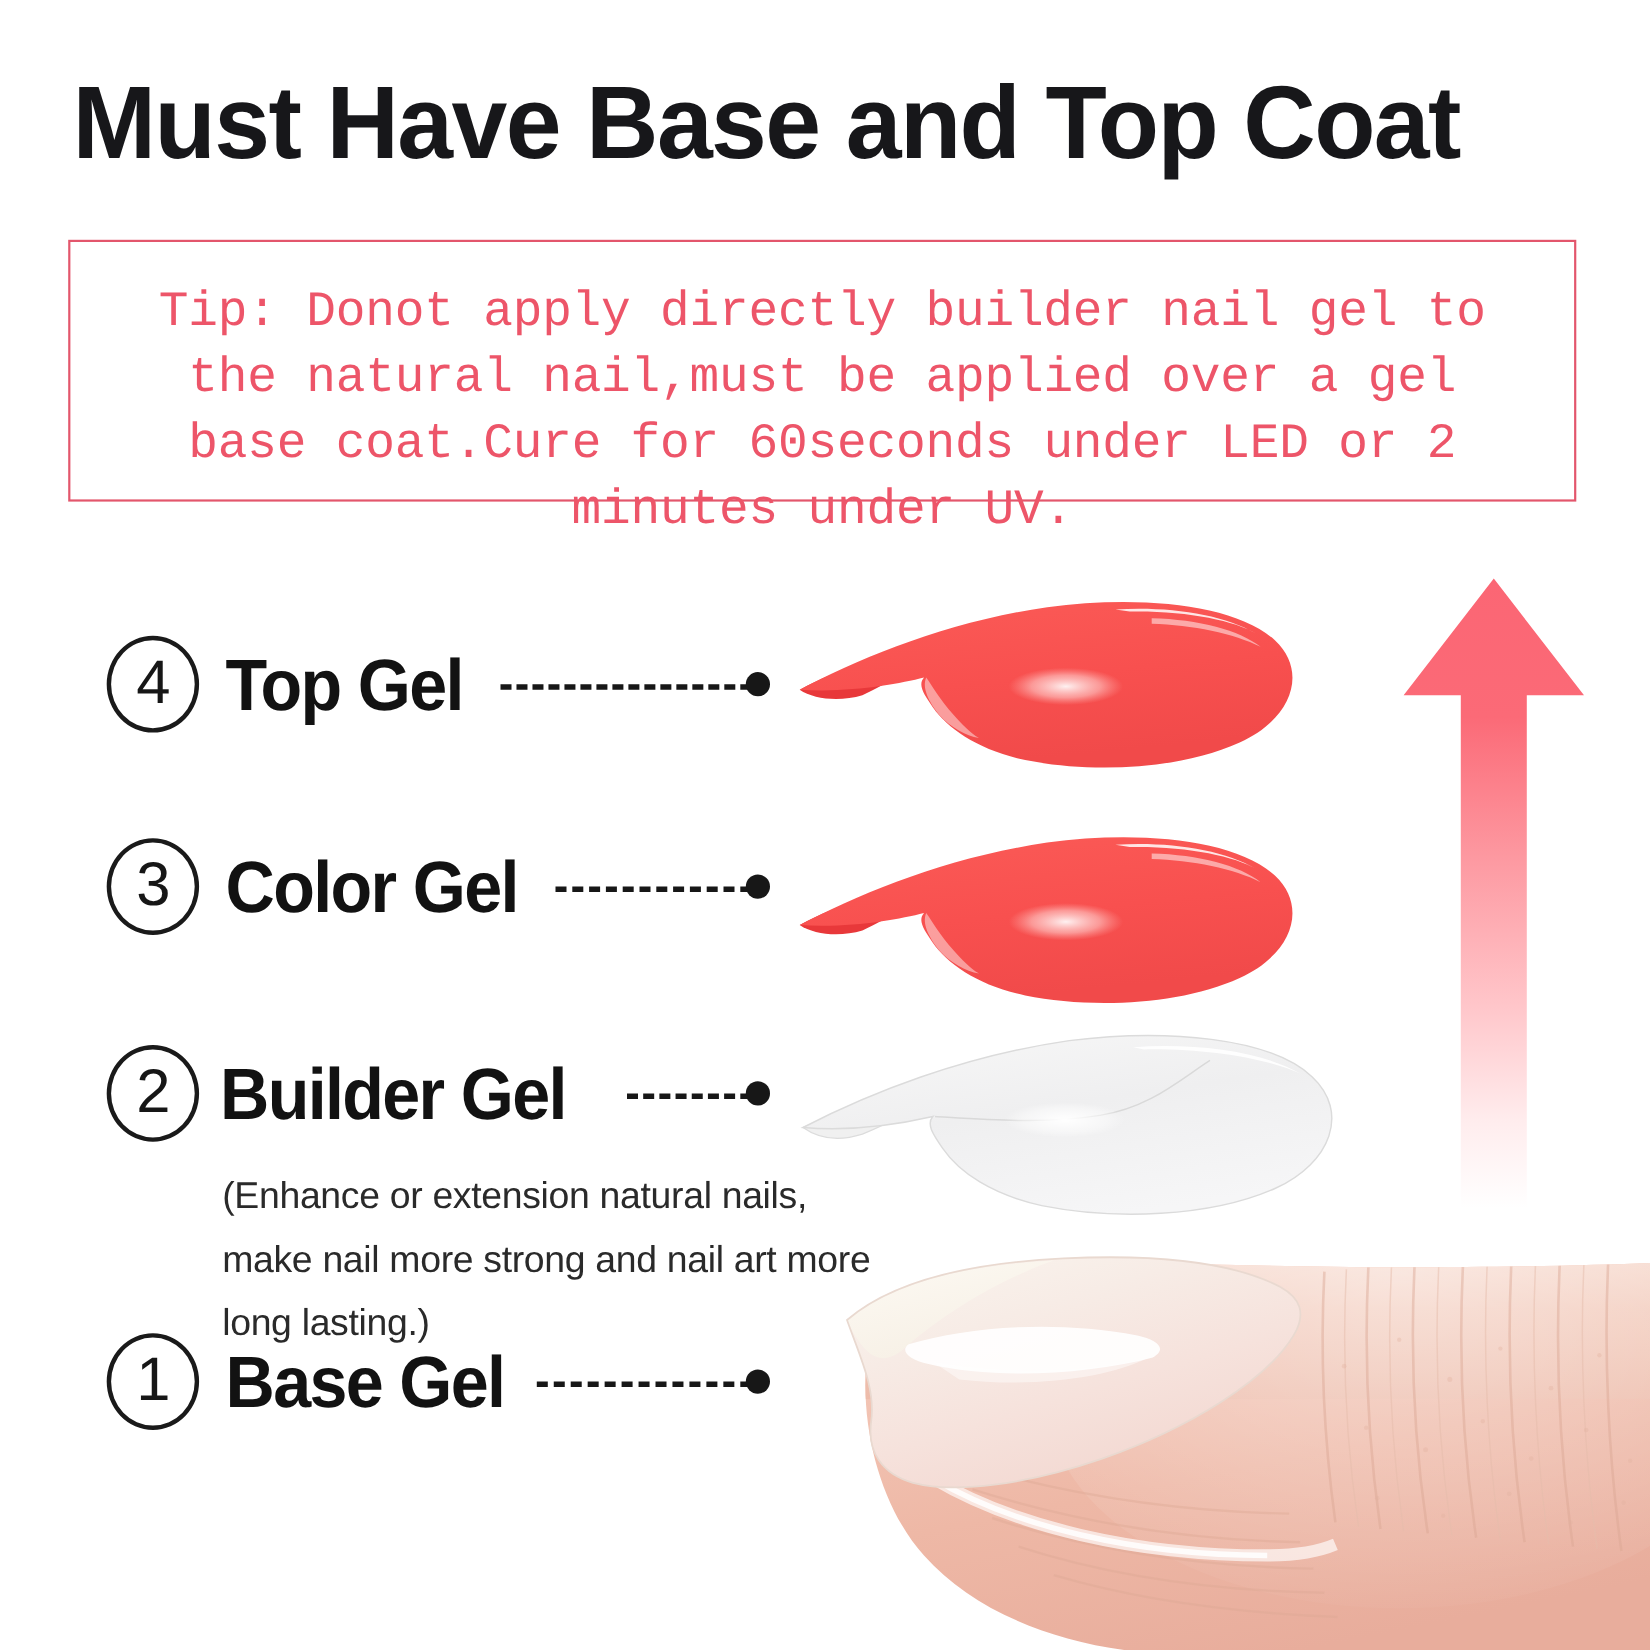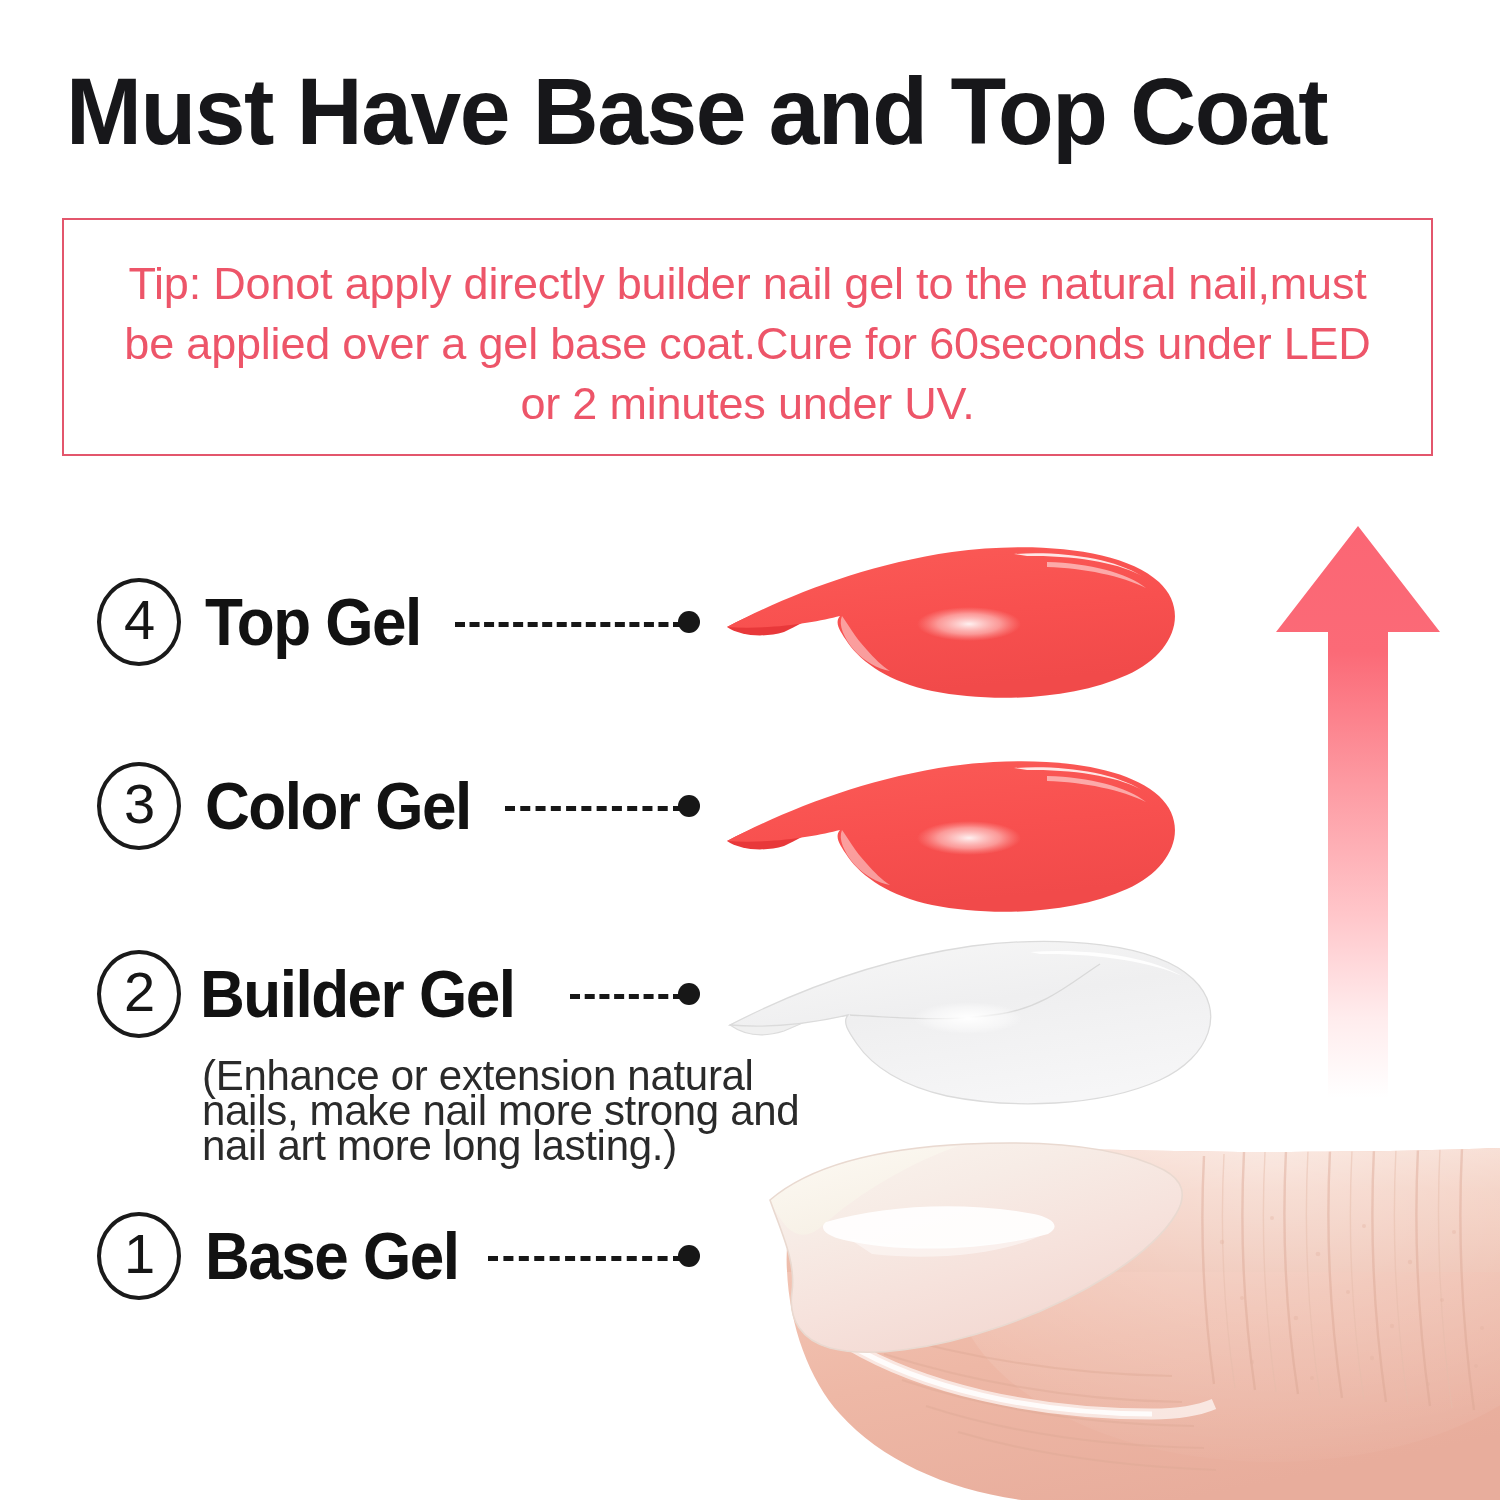--- a/index.html
+++ b/index.html
@@ -42,21 +42,21 @@
     height: 238px;
     border: 2px solid #e3566c;
     box-sizing: border-box;
   }
   #tip-text {
     position: absolute;
     left: 46px;
     right: 46px;
     top: 34px;
     text-align: center;
-    font-family: Liberation Sans, sans-serif;
+    font-family: Liberation Mono, monospace;
     font-size: 45px;
     line-height: 60px;
     color: #ed5569;
     letter-spacing: -0.2px;
   }
 
   
   .step-row {
     position: absolute;
     left: 0;
@@ -133,22 +133,22 @@
   #row-builder-gel .leader-dot,
   #row-base-gel    .leader-dot { left: 678px; }
 
   
   #builder-note {
     position: absolute;
     left: 202px;
     top: 1058px;
     width: 600px;
     font-family: "Liberation Sans", sans-serif;
-    font-size: 42px;
-    line-height: 35px;
+    font-size: 34px;
+    line-height: 58px;
     color: #2a2a2a;
     letter-spacing: -0.3px;
   }
 
   
   .swatch {
     position: absolute;
     width: 490px;
     height: 200px;
   }

